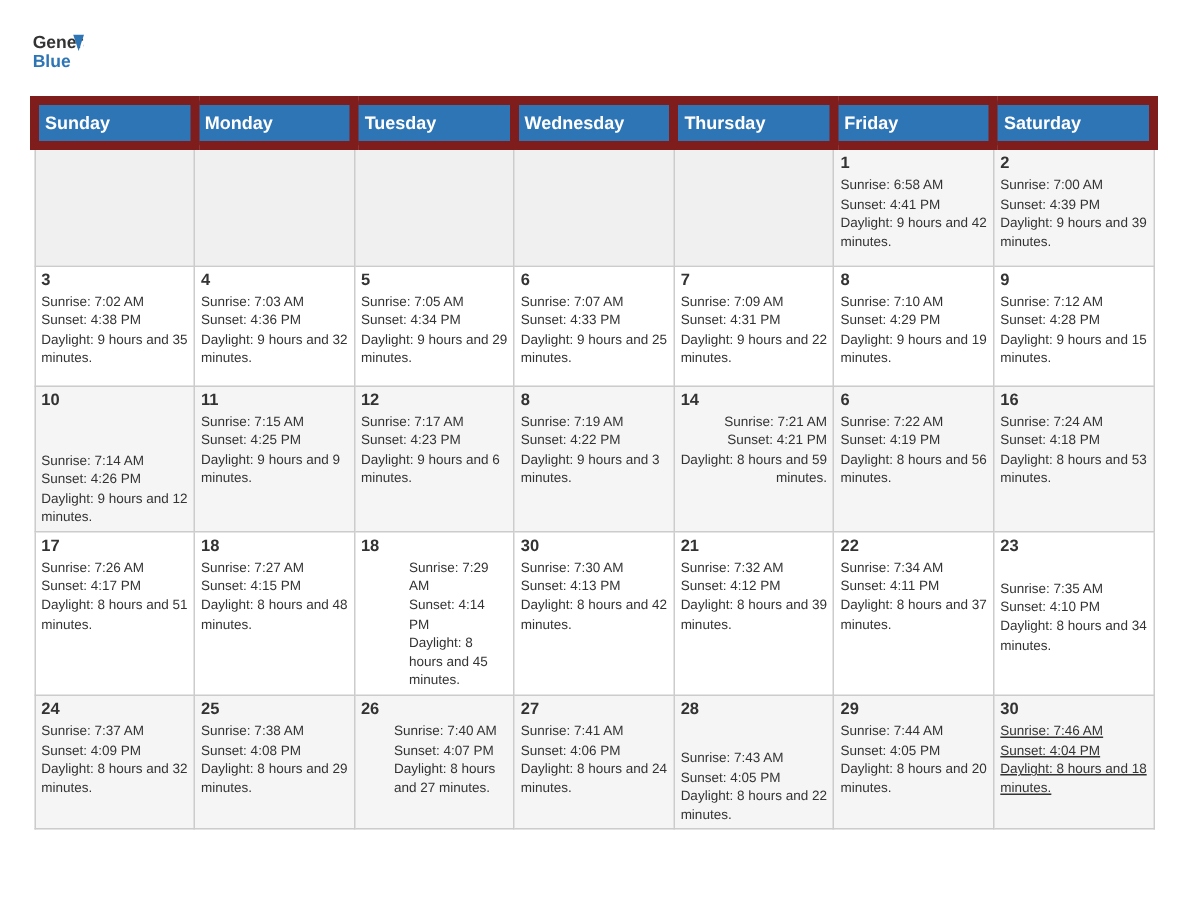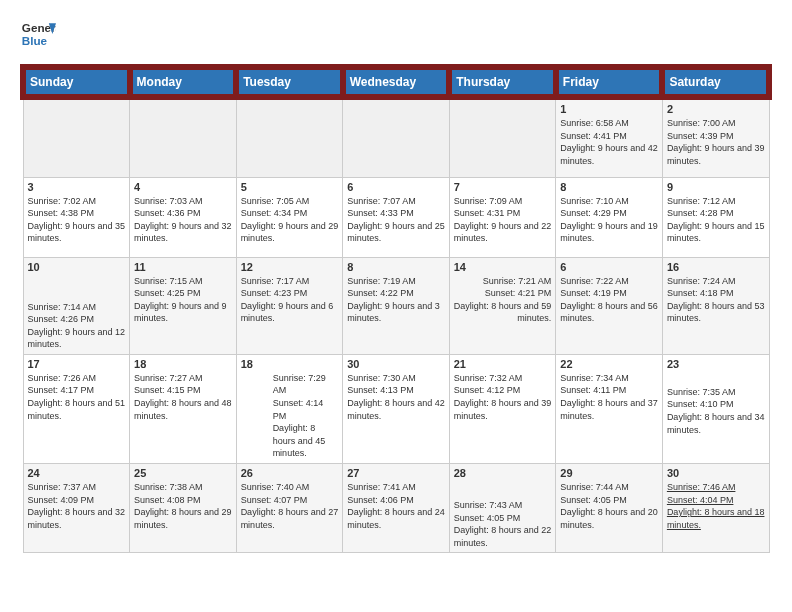--- a/index.html
+++ b/index.html
@@ -274,21 +274,21 @@
 Daylight: 8 hours and 32 minutes.</div>
           </td>
           <td>
             <span class="day-num">25</span>
             <div class="day-info" style="white-space: pre-line;">Sunrise: 7:38 AM
 Sunset: 4:08 PM
 Daylight: 8 hours and 29 minutes.</div>
           </td>
           <td>
             <span class="day-num">26</span>
-            <div class="day-info" style="white-space: pre-line;">Sunrise: 7:40 AM
+            <div class="day-info" style="white-space: pre-line; margin-left: 22px;">Sunrise: 7:40 AM
 Sunset: 4:07 PM
 Daylight: 8 hours and 27 minutes.</div>
           </td>
           <td>
             <span class="day-num">27</span>
             <div class="day-info" style="white-space: pre-line;">Sunrise: 7:41 AM
 Sunset: 4:06 PM
 Daylight: 8 hours and 24 minutes.</div>
           </td>
           <td>

